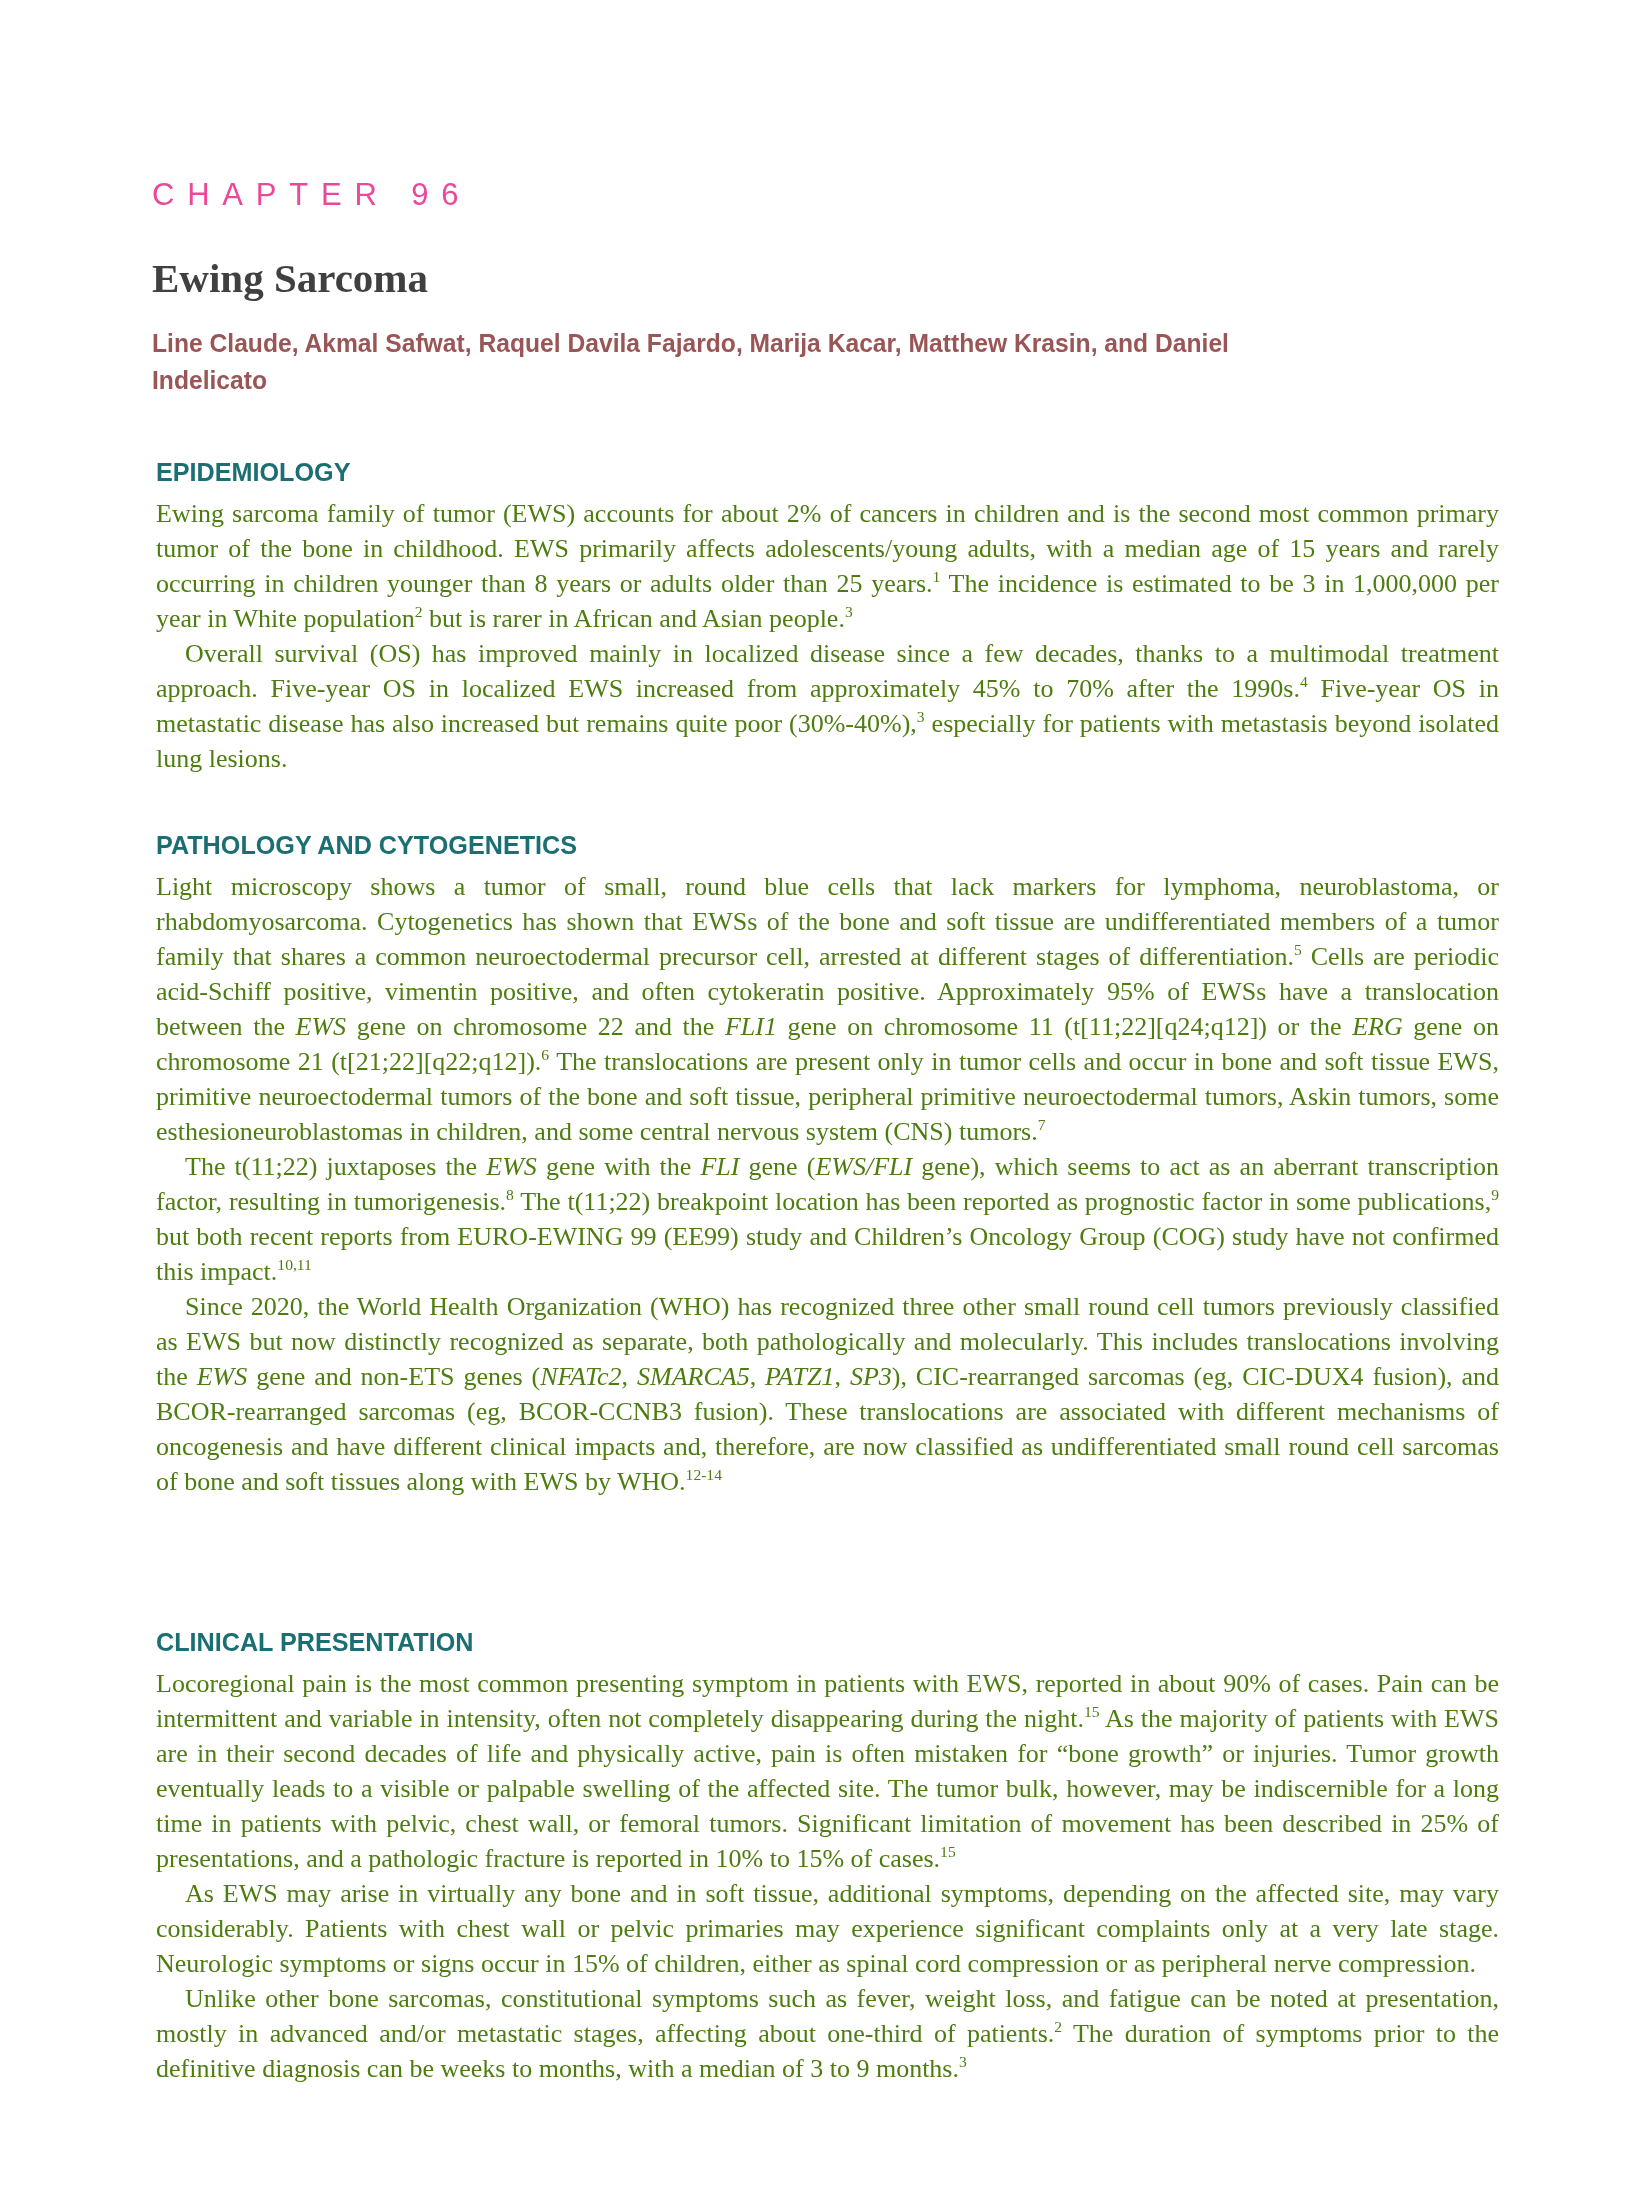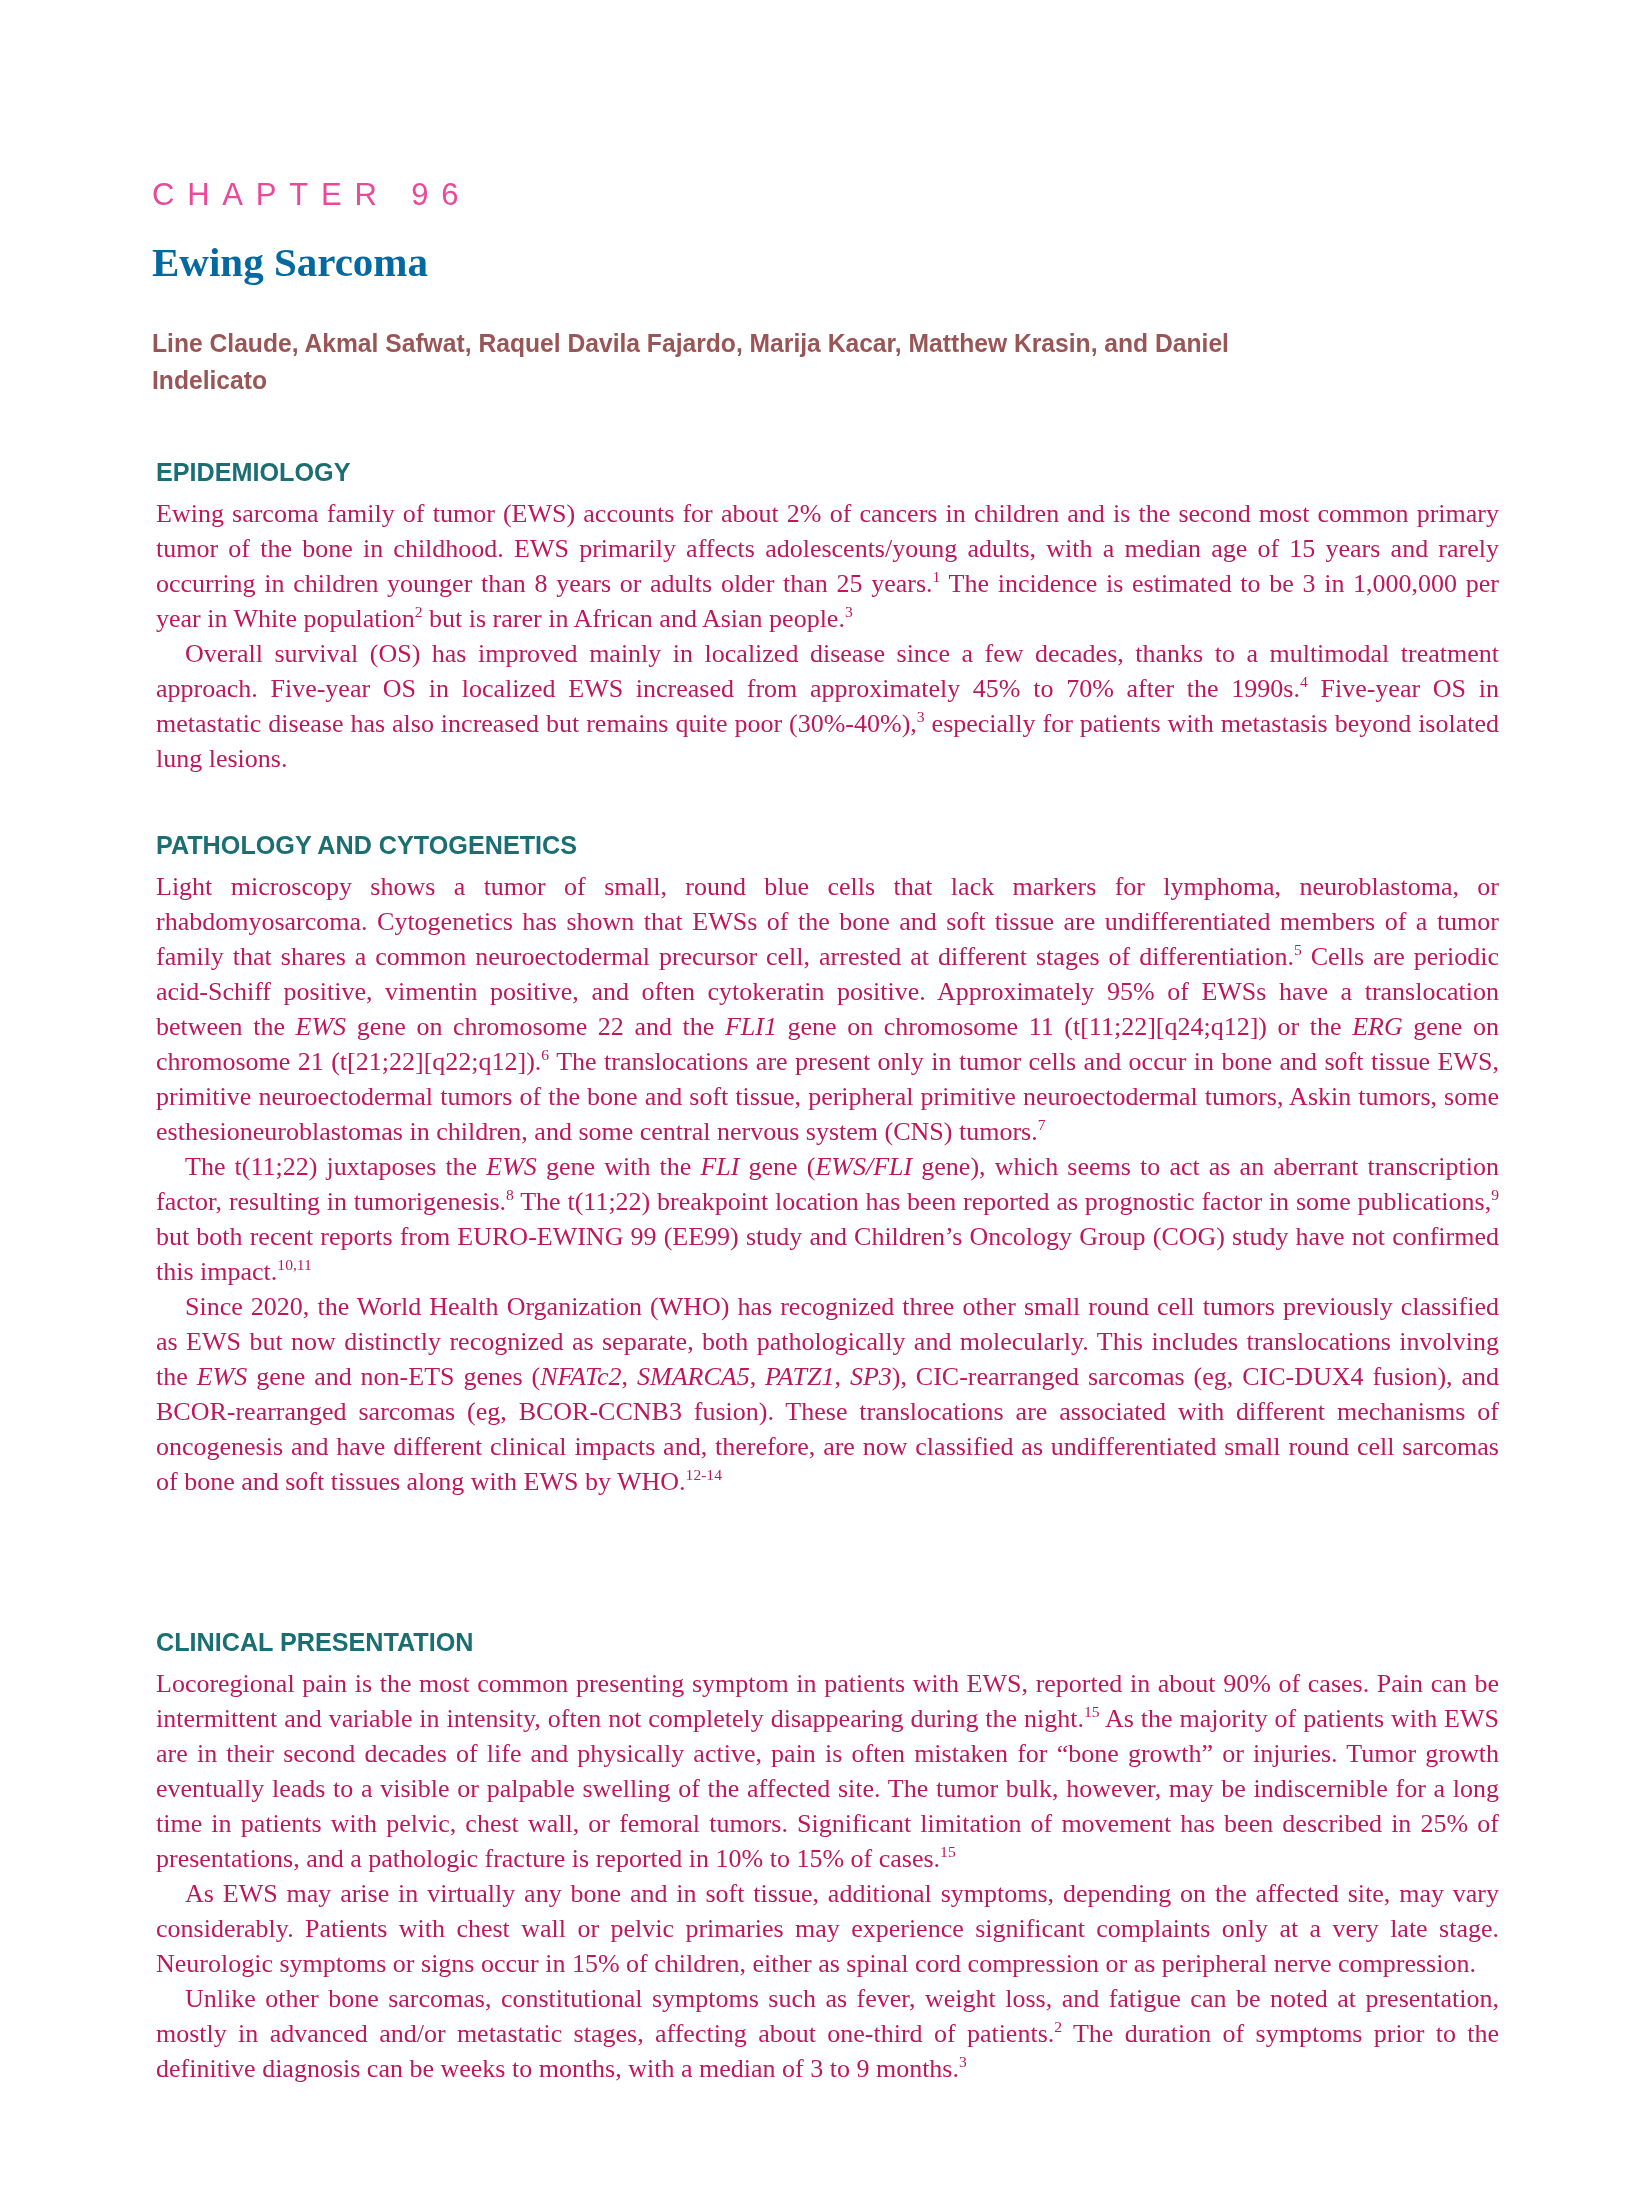--- a/index.html
+++ b/index.html
@@ -4,41 +4,41 @@
 <style>
   html, body { margin: 0; padding: 0; background: #ffffff; }
   body { width: 1645px; height: 2201px; position: relative; overflow: hidden; }
   .page { position: absolute; left: 152px; top: 0; width: 1343px; }
   .chapter-label {
     position: absolute; top: 177px; left: 0;
     font-family: "Liberation Sans", sans-serif; font-size: 31px;
     letter-spacing: 12.8px; color: #ec4899; font-weight: normal;
   }
   .chapter-title {
-    position: absolute; top: 238px; left: 0; margin: 0;
+    position: absolute; top: 254px; left: 0; margin: 0;
     font-family: "Liberation Serif", serif; font-weight: bold;
-    font-size: 41px; color: #0369a1;
+    font-size: 41px; color: #404040;
   }
   .authors {
     position: absolute; top: 325px; left: 0; width: 1279px; margin: 0;
     font-family: "Liberation Sans", sans-serif; font-weight: bold;
     font-size: 26.5px; line-height: 37px; color: #9a5656;
     transform: scaleX(0.93); transform-origin: left top;
   }
   .section { position: absolute; left: 4px; width: 1343px; }
   .section h2 {
     margin: 0 0 5.5px 0;
     font-family: "Liberation Sans", sans-serif; font-weight: bold;
     font-size: 26.5px; line-height: 35px; color: #1b6e72;
     transform: scaleX(0.95); transform-origin: left top;
   }
   .section p {
     margin: 0;
     font-family: "Liberation Serif", serif; font-size: 26px;
-    line-height: 35px; color: #be185d; text-align: justify;
+    line-height: 35px; color: #4d7c0f; text-align: justify;
   }
   .section p.indent { text-indent: 29px; }
   sup { font-size: 60%; line-height: 0; vertical-align: super; }
   em { font-style: italic; font-family: Liberation Serif, serif; }
   #sec-epi { top: 455px; }
   #sec-path { top: 828px; }
   #sec-clin { top: 1625px; }
 </style>
 </head>
 <body>

